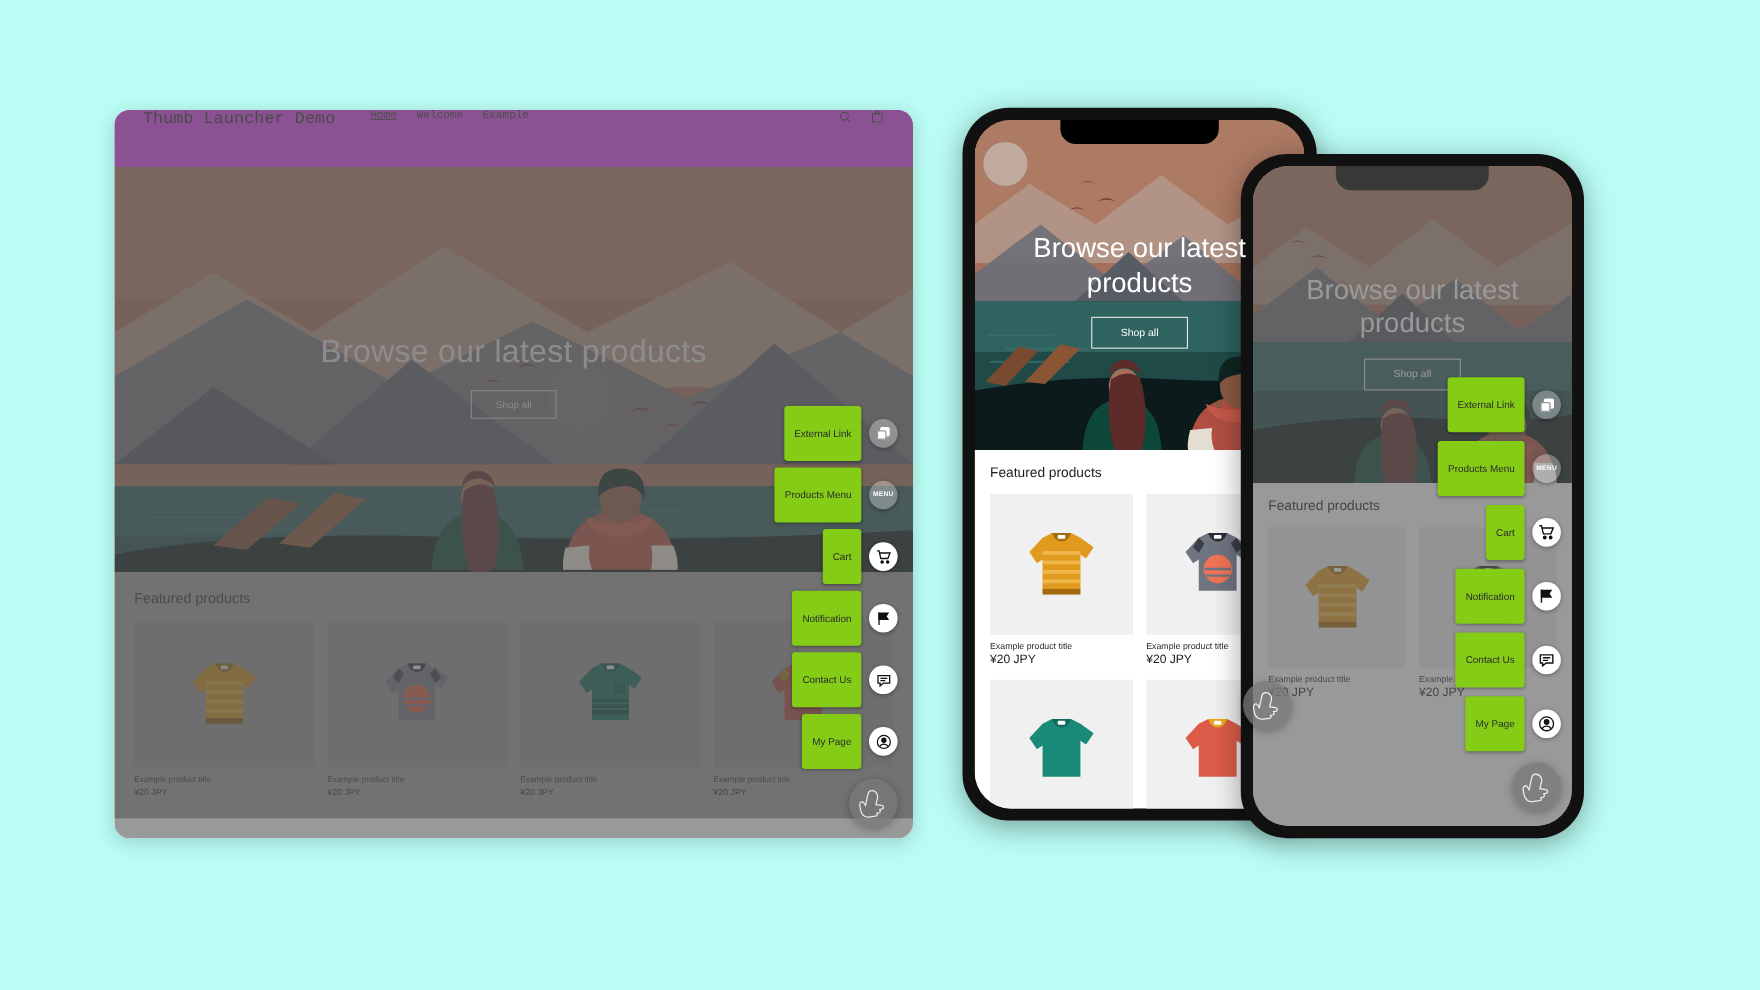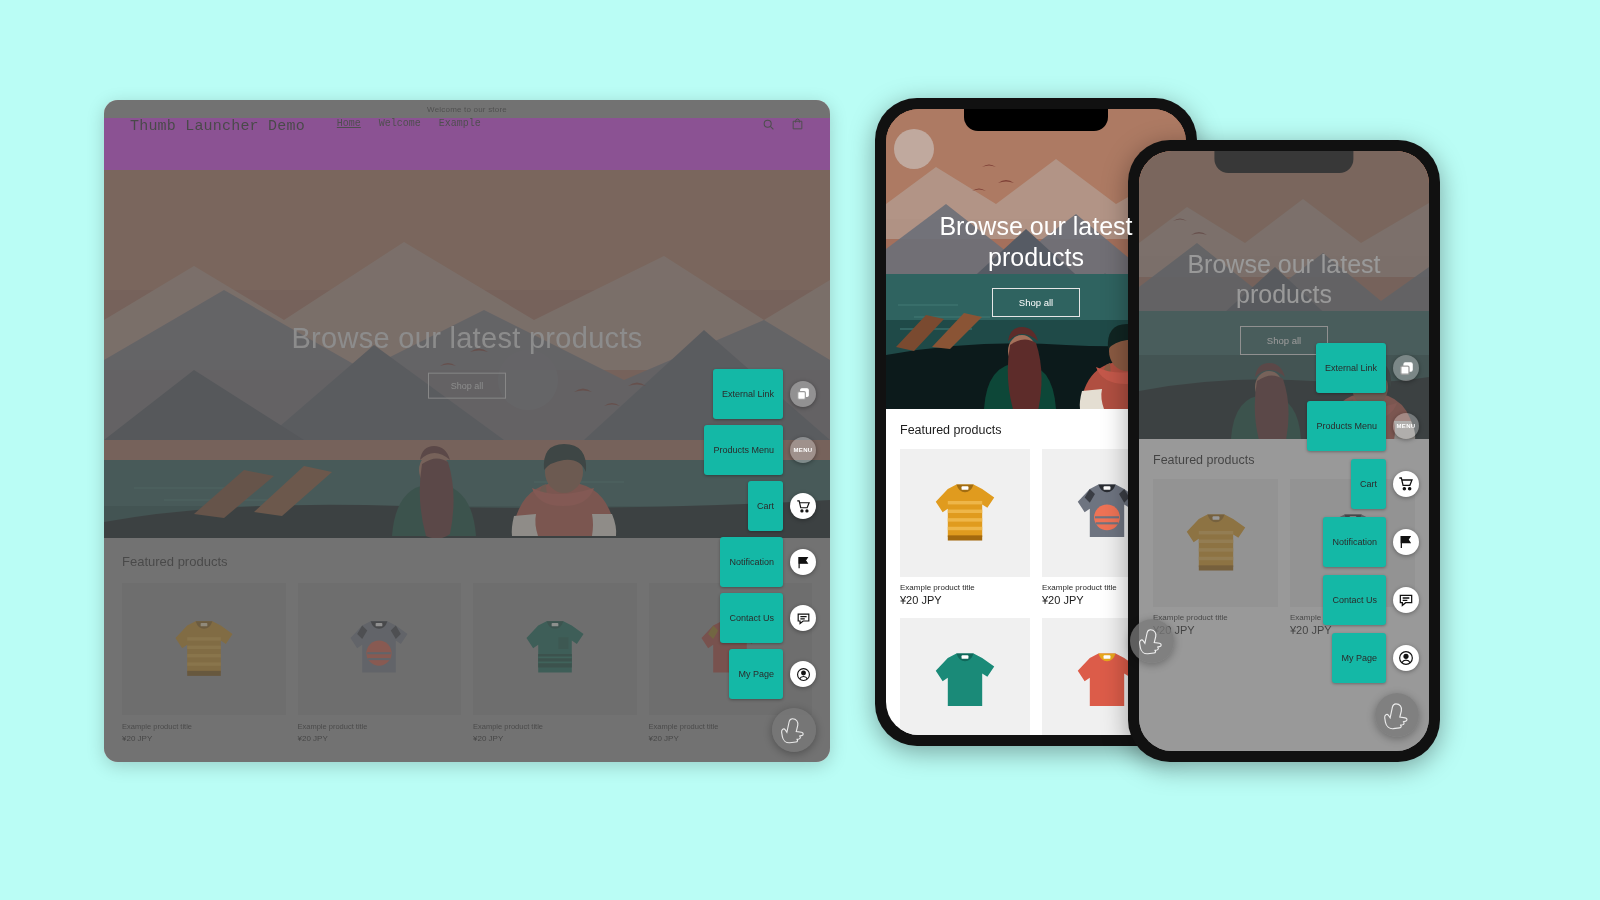--- a/index.html
+++ b/index.html
@@ -56,21 +56,21 @@
   .grid4 { display:grid; grid-template-columns:repeat(4,1fr); gap:12px; }
   .card-img { background:#8f8f8f; height:132px; display:flex; align-items:center; justify-content:center; }
   .card-img svg { width:84px; height:84px; }
   .card-t { font-size:7.5px; color:#2f2f2f; margin-top:7px; }
   .card-p { font-size:8px; color:#242424; margin-top:3px; }
 
   
   .fabmenu { position:absolute; z-index:60; }
   .fab-row { display:flex; align-items:center; justify-content:flex-end; gap:7px; }
   .fab-label {
-    background:#14b8a6; border-radius:3px; font-size:9px; color:#2b2b2b;
+    background:#84cc16; border-radius:3px; font-size:9px; color:#2b2b2b;
     padding:20px 9px; white-space:nowrap; box-shadow:0 1px 3px rgba(0,0,0,.3);
   }
   .fab-ico {
     width:26px; height:26px; border-radius:50%; background:#fff;
     display:flex; align-items:center; justify-content:center;
     box-shadow:0 1px 4px rgba(0,0,0,.35); flex:none;
   }
   .fab-ico.dim { background:rgba(255,255,255,0.30); }
   .fab-ico .mtxt { font-size:6px; font-weight:bold; color:#fff; letter-spacing:.3px; }
   .fab-main {
@@ -112,23 +112,20 @@
   #phone-right { left:1128px; top:140px; width:312px; height:622px; }
   #phone-right .bezel { background:#000; }
 </style>
 </head>
 <body style="background: rgb(186, 253, 245);">
 
 <div class="stage">
 
   <div class="tablet">
 
-    <div class="announce">
-      <span>Welcome to our store</span>
-    </div>
 
     <div class="t-header">
       <span class="brand">Thumb Launcher Demo</span>
       <nav class="t-nav">
         <a href="#" class="active">Home</a>
         <a href="#">Welcome</a>
         <a href="#">Example</a>
       </nav>
       <div class="t-header-sp"></div>
       <div class="t-icons">

